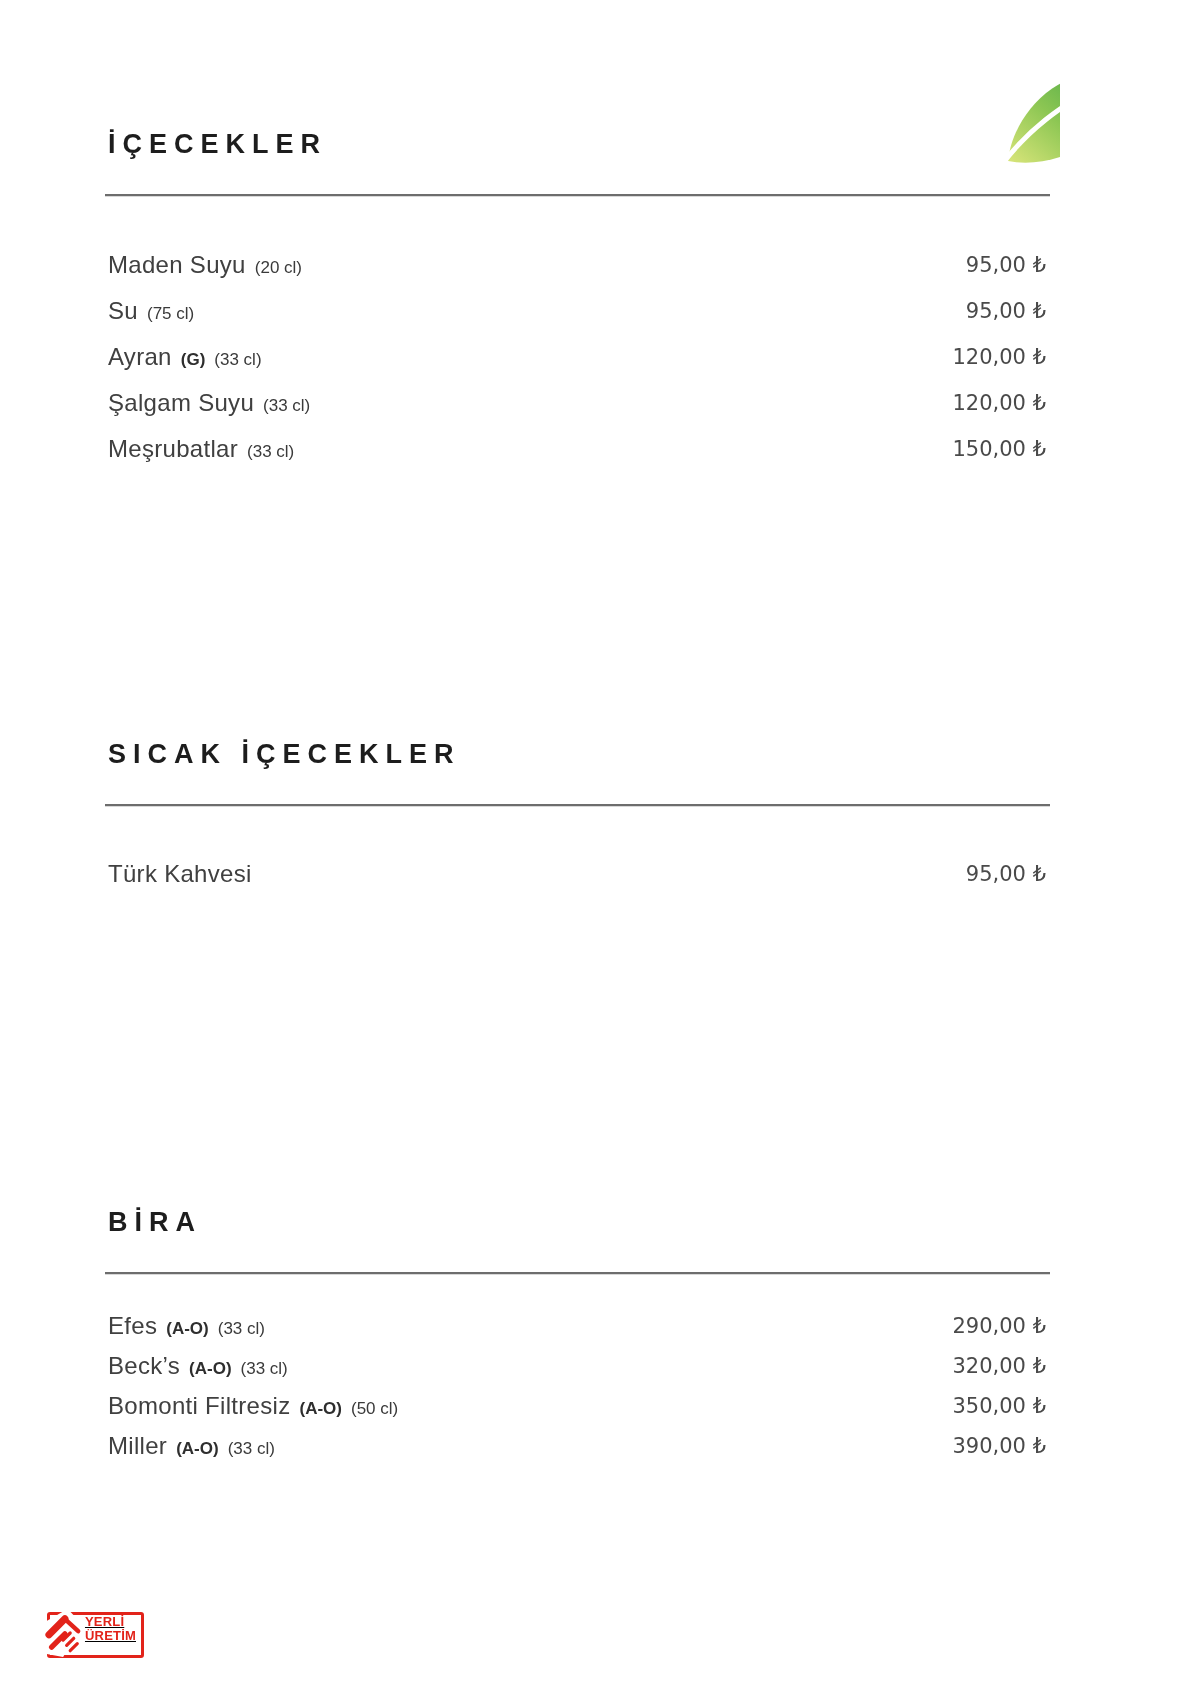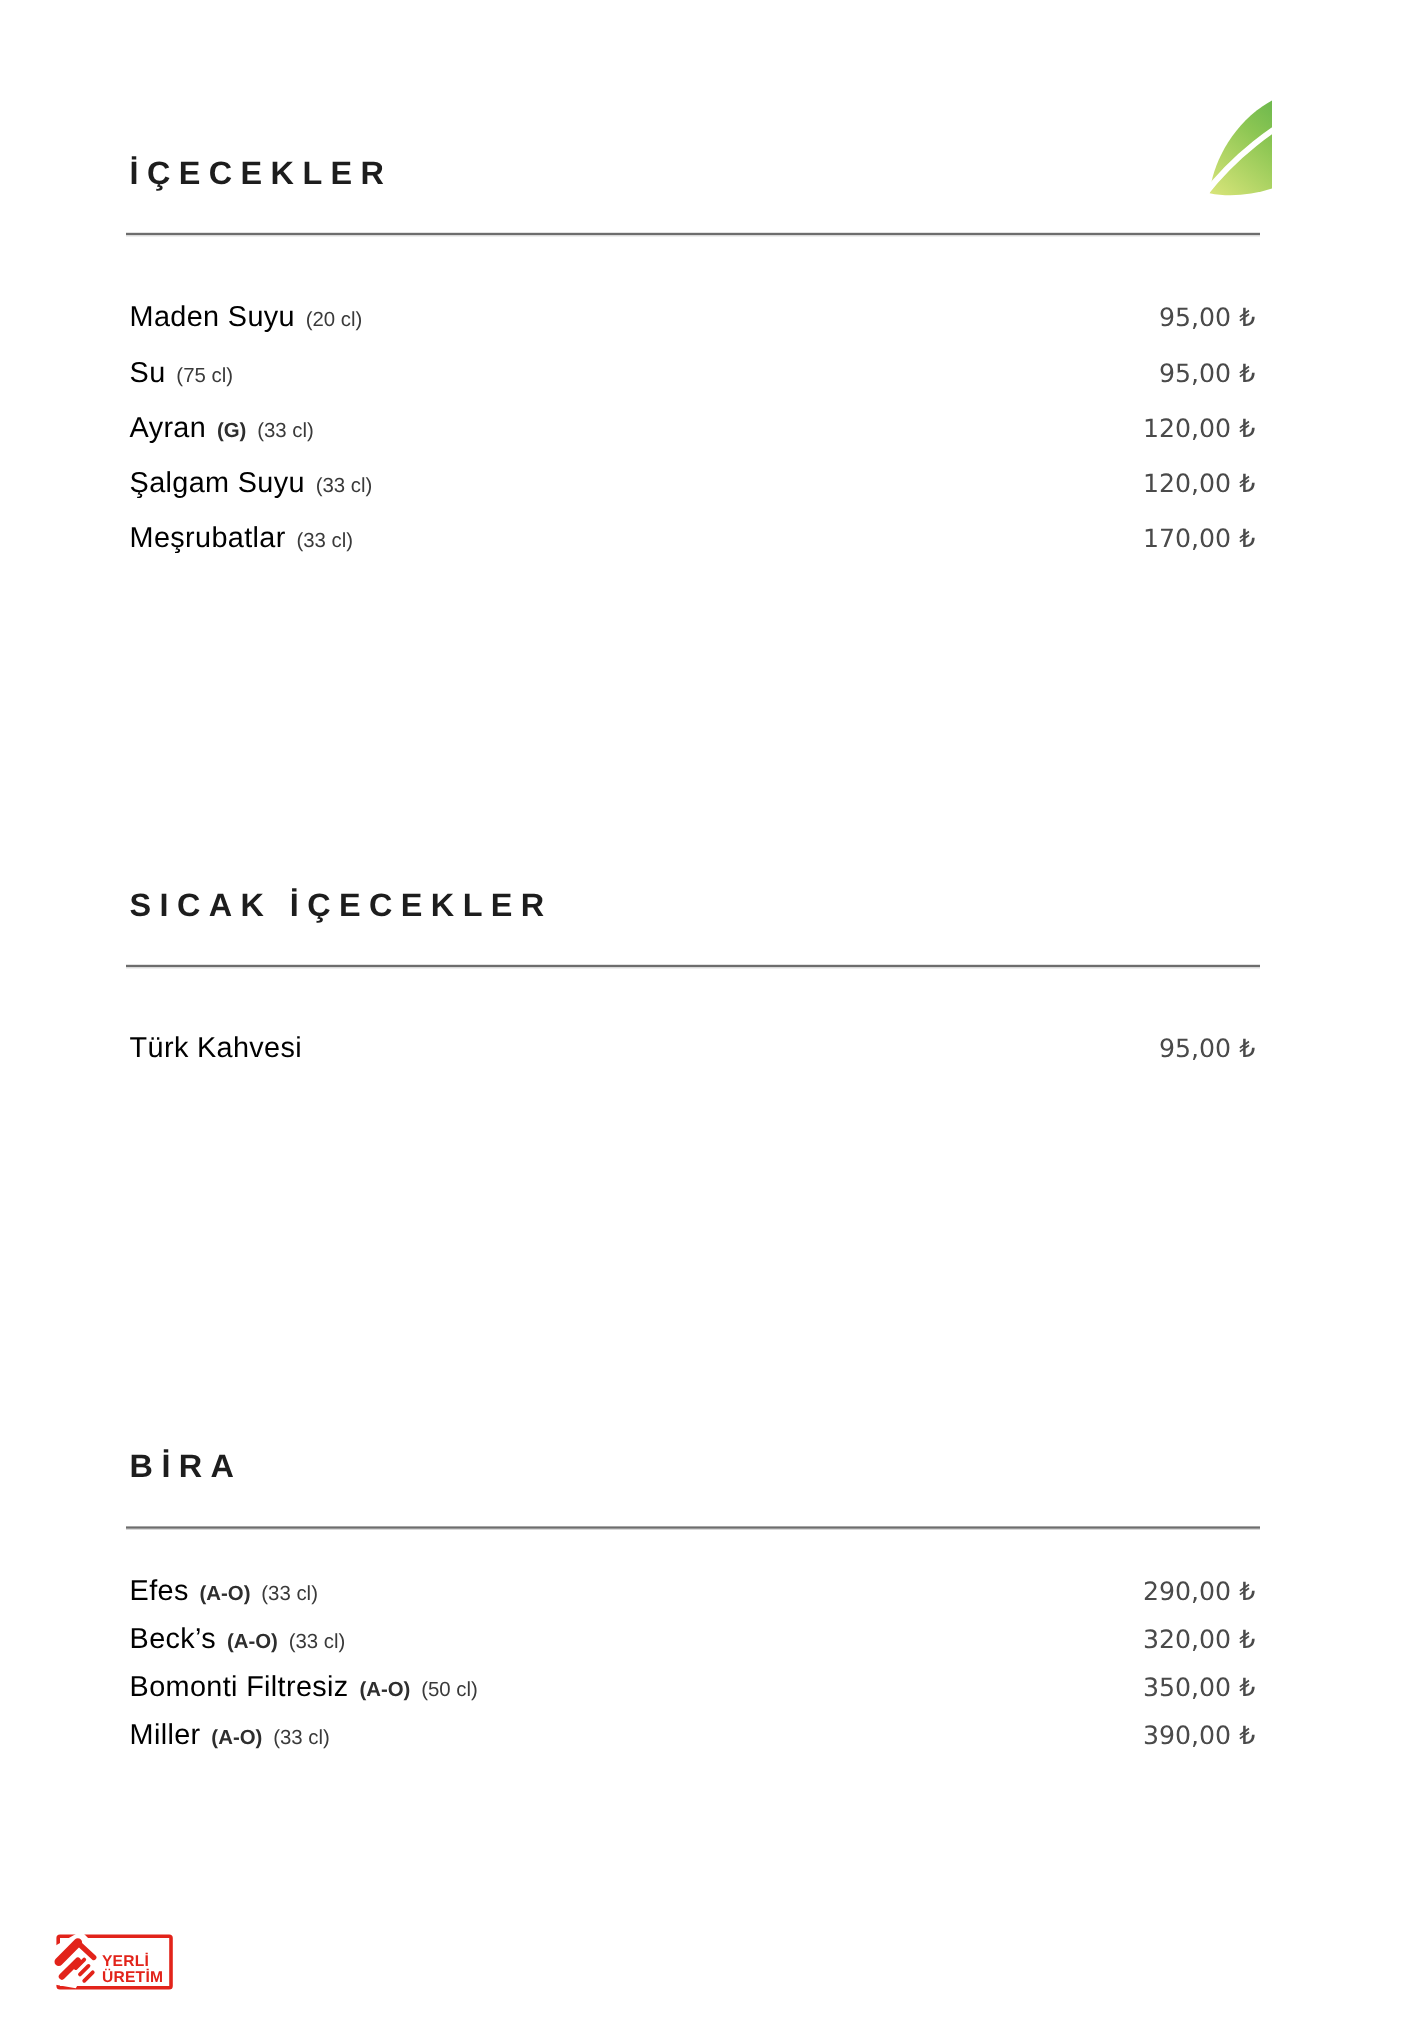--- a/index.html
+++ b/index.html
@@ -64,21 +64,21 @@
   }
   .menu-section.dense .item-row { height: 40px; }
 
   .item-label {
     display: flex;
     align-items: baseline;
     gap: 9px;
   }
   .item-name {
     font-size: 24px;
-    color: #000000;
+    color: #404040;
     letter-spacing: 0.3px;
   }
   .item-tag {
     font-size: 17px;
     font-weight: 700;
     color: #2e2e2e;
   }
   .item-size {
     font-size: 17px;
     color: #3a3a3a;
@@ -94,23 +94,24 @@
   
   .badge {
     position: absolute;
     left: 47px;
     top: 1612px;
     width: 97px;
     height: 46px;
     border: 3px solid #e2231a;
     border-radius: 3px;
     display: flex;
-    align-items: flex-end;
+    align-items: flex-start;
     justify-content: flex-end;
     padding-right: 5px;
+    text-decoration: underline;
   }
   .badge-text {
     text-align: left;
     color: #e2231a;
     font-weight: 700;
     font-size: 13px;
     line-height: 14px;
     letter-spacing: 0.2px;
     white-space: nowrap;
   }
@@ -183,21 +184,21 @@
     </span>
     <span class="item-price">120,00 ₺</span>
   </li>
 
   <li class="item-row">
     <span class="item-label">
       <span class="item-name">Meşrubatlar</span>
 
       <span class="item-size">(33 cl)</span>
     </span>
-    <span class="item-price">170,00 ₺</span>
+    <span class="item-price">150,00 ₺</span>
   </li>
 </ul>
   </section>
 
   <section class="menu-section">
     <h2 class="section-title">SICAK İÇECEKLER</h2>
     <div class="rule"></div>
     <ul class="items">
 
   <li class="item-row">

